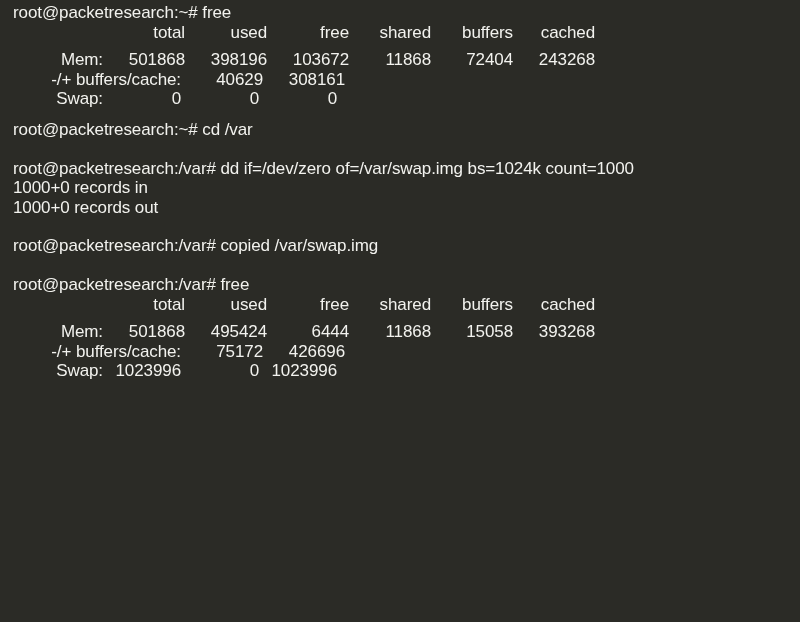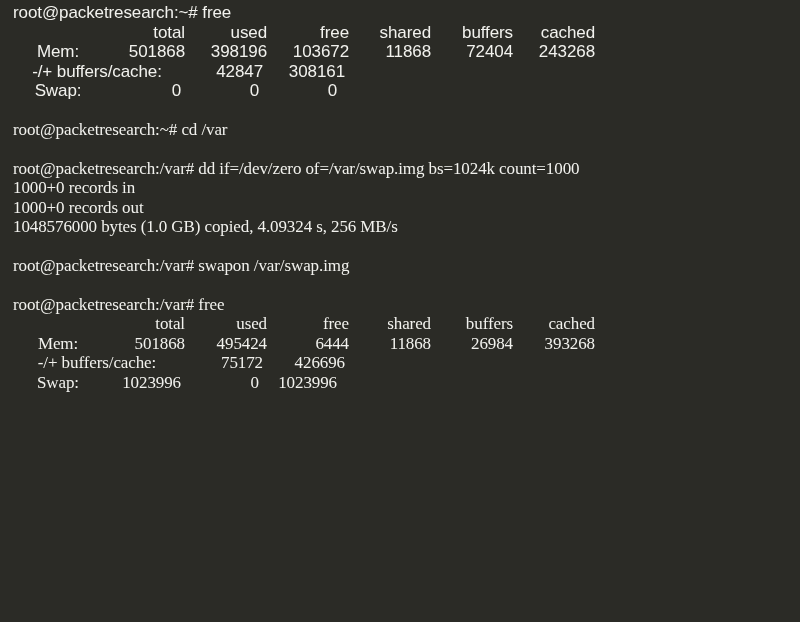--- a/index.html
+++ b/index.html
@@ -25,21 +25,20 @@
     line-height: 19.6px;
     letter-spacing: -0.1px;
     -webkit-font-smoothing: antialiased;
   }
   .block {
     margin: 0;
     padding: 0;
   }
   .block + .block {
     margin-top: 19px;
-    font-family: Liberation Serif, serif;
   }
   .line {
     white-space: pre;
     margin: 0;
     padding: 0;
     height: 19.6px;
     color: #f2f2ee;
   }
   .prompt-line {
     white-space: pre;
@@ -48,60 +47,60 @@
   .tbl {
     white-space: pre;
     display: block;
   }
   .c {
     display: inline-block;
     text-align: right;
   }
   .lbl {
     display: inline-block;
-    text-align: center;
+    text-align: right;
+    margin-top: 8px;
   }
   .w-lbl   { width: 90px; }
   .w-lbl2  { width: 168px; }
   .w-col   { width: 82px; }
   .w-col-s { width: 78px; }
   .w-colh  { width: 82px; }
 </style>
 </head>
 <body>
 
 <div id="terminal">
 
   <div class="block">
     <div class="line prompt-line"><span>root@packetresearch:~#</span> <span>free</span></div>
     <div class="line tbl"><span class="lbl w-lbl"></span><span class="c w-colh">total</span><span class="c w-colh">used</span><span class="c w-colh">free</span><span class="c w-colh">shared</span><span class="c w-colh">buffers</span><span class="c w-colh">cached</span></div>
     <div class="line tbl"><span class="lbl w-lbl">Mem:</span><span class="c w-col">501868</span><span class="c w-col">398196</span><span class="c w-col">103672</span><span class="c w-col">11868</span><span class="c w-col">72404</span><span class="c w-col">243268</span></div>
-    <div class="line tbl"><span class="lbl w-lbl2">-/+ buffers/cache:</span><span class="c w-col">42847</span><span class="c w-col">308161</span></div>
+    <div class="line tbl"><span class="lbl w-lbl2">-/+ buffers/cache:</span><span class="c w-col">40629</span><span class="c w-col">308161</span></div>
     <div class="line tbl"><span class="lbl w-lbl">Swap:</span><span class="c w-col-s">0</span><span class="c w-col-s">0</span><span class="c w-col-s">0</span></div>
   </div>
 
   <div class="block">
     <div class="line prompt-line"><span>root@packetresearch:~#</span> <span>cd /var</span></div>
   </div>
 
 
 
   <div class="block">
     <div class="line prompt-line"><span>root@packetresearch:/var#</span> <span>dd if=/dev/zero of=/var/swap.img bs=1024k count=1000</span></div>
     <div class="line">1000+0 records in</div>
     <div class="line">1000+0 records out</div>
-    <div class="line">1048576000 bytes (1.0 GB) copied, 4.09324 s, 256 MB/s</div>
   </div>
 
 
   <div class="block">
-    <div class="line prompt-line"><span>root@packetresearch:/var#</span> <span>swapon /var/swap.img</span></div>
+    <div class="line prompt-line"><span>root@packetresearch:/var#</span> <span>copied /var/swap.img</span></div>
   </div>
 
   <div class="block">
     <div class="line prompt-line"><span>root@packetresearch:/var#</span> <span>free</span></div>
     <div class="line tbl"><span class="lbl w-lbl"></span><span class="c w-colh">total</span><span class="c w-colh">used</span><span class="c w-colh">free</span><span class="c w-colh">shared</span><span class="c w-colh">buffers</span><span class="c w-colh">cached</span></div>
-    <div class="line tbl"><span class="lbl w-lbl">Mem:</span><span class="c w-col">501868</span><span class="c w-col">495424</span><span class="c w-col">6444</span><span class="c w-col">11868</span><span class="c w-col">26984</span><span class="c w-col">393268</span></div>
+    <div class="line tbl"><span class="lbl w-lbl">Mem:</span><span class="c w-col">501868</span><span class="c w-col">495424</span><span class="c w-col">6444</span><span class="c w-col">11868</span><span class="c w-col">15058</span><span class="c w-col">393268</span></div>
     <div class="line tbl"><span class="lbl w-lbl2">-/+ buffers/cache:</span><span class="c w-col">75172</span><span class="c w-col">426696</span></div>
     <div class="line tbl"><span class="lbl w-lbl">Swap:</span><span class="c w-col-s">1023996</span><span class="c w-col-s">0</span><span class="c w-col-s">1023996</span></div>
   </div>
 
 </div>
 
 </body></html>

